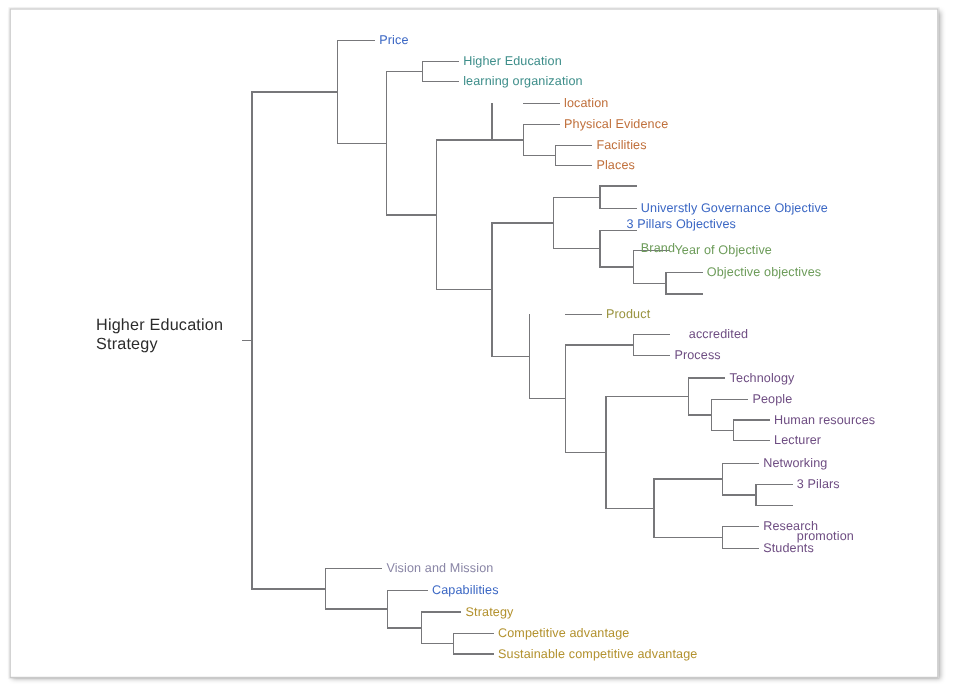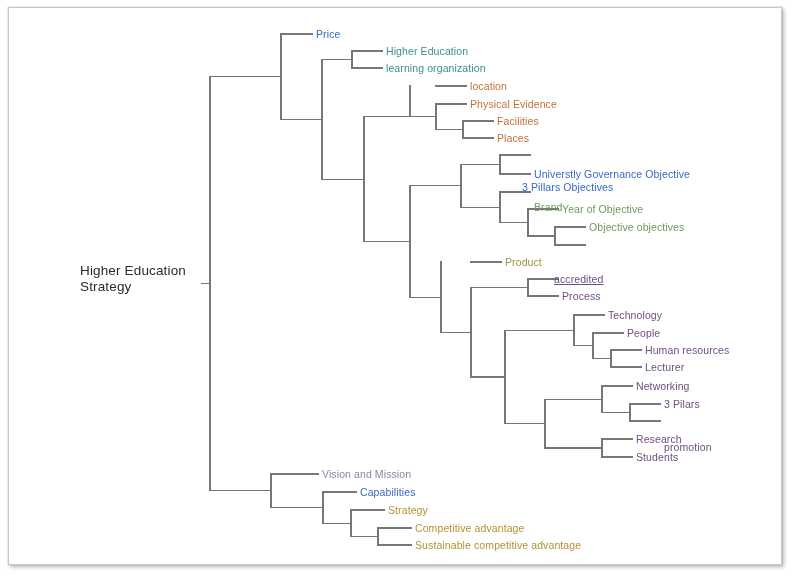--- a/index.html
+++ b/index.html
@@ -170,21 +170,21 @@
       <div class="leaf-label" style="left: 470px; top: 80px; color: rgb(192, 112, 60);">location</div>
       <div class="leaf-label" style="left: 470px; top: 98px; color: rgb(192, 112, 60);">Physical Evidence</div>
       <div class="leaf-label" style="left: 497px; top: 115px; color: rgb(192, 112, 60);">Facilities</div>
       <div class="leaf-label" style="left: 497px; top: 132px; color: rgb(192, 112, 60);">Places</div>
       <div class="leaf-label" style="left: 522px; top: 149px; color: rgb(59, 103, 196); margin-top: 32px;">3 Pillars Objectives</div>
       <div class="leaf-label" style="left: 534px; top: 168px; color: rgb(59, 103, 196);">Universtly Governance Objective</div>
       <div class="leaf-label" style="left: 534px; top: 186px; color: rgb(109, 156, 90); margin-top: 15px;">Brand</div>
       <div class="leaf-label" style="left: 562px; top: 203px; color: rgb(109, 156, 90);">Year of Objective</div>
       <div class="leaf-label" style="left: 589px; top: 221px; color: rgb(109, 156, 90);">Objective objectives</div>
       <div class="leaf-label" style="left: 505px; top: 256px; color: rgb(154, 148, 64);">Product</div>
-      <div class="leaf-label" style="left: 554px; top: 273px; color: rgb(111, 78, 131); text-decoration: underline;">accredited</div>
+      <div class="leaf-label" style="left: 574px; top: 273px; color: rgb(111, 78, 131);">accredited</div>
       <div class="leaf-label" style="left: 562px; top: 290px; color: rgb(111, 78, 131);">Process</div>
       <div class="leaf-label" style="left: 608px; top: 309px; color: rgb(111, 78, 131);">Technology</div>
       <div class="leaf-label" style="left: 627px; top: 327px; color: rgb(111, 78, 131);">People</div>
       <div class="leaf-label" style="left: 645px; top: 344px; color: rgb(111, 78, 131);">Human resources</div>
       <div class="leaf-label" style="left: 645px; top: 361px; color: rgb(111, 78, 131);">Lecturer</div>
       <div class="leaf-label" style="left: 636px; top: 380px; color: rgb(111, 78, 131);">Networking</div>
       <div class="leaf-label" style="left: 664px; top: 398px; color: rgb(111, 78, 131);">3 Pilars</div>
       <div class="leaf-label" style="left: 664px; top: 415px; color: rgb(111, 78, 131); margin-top: 26px;">promotion</div>
       <div class="leaf-label" style="left: 636px; top: 433px; color: rgb(111, 78, 131);">Research</div>
       <div class="leaf-label" style="left: 636px; top: 451px; color: rgb(111, 78, 131);">Students</div>

